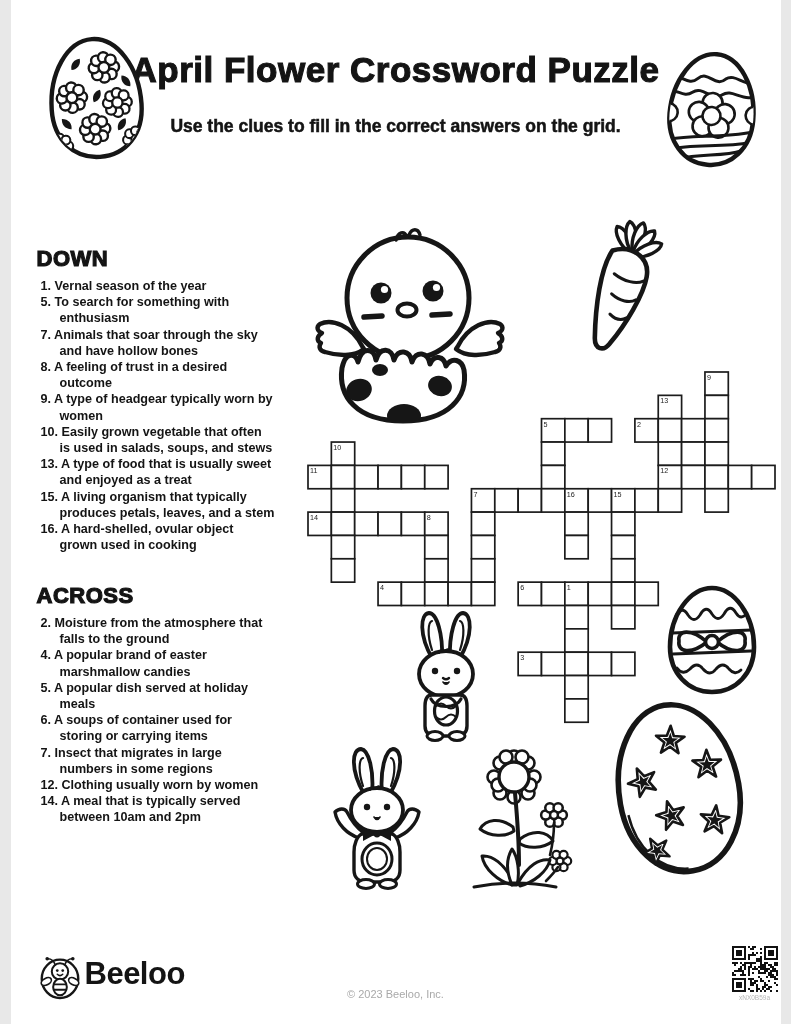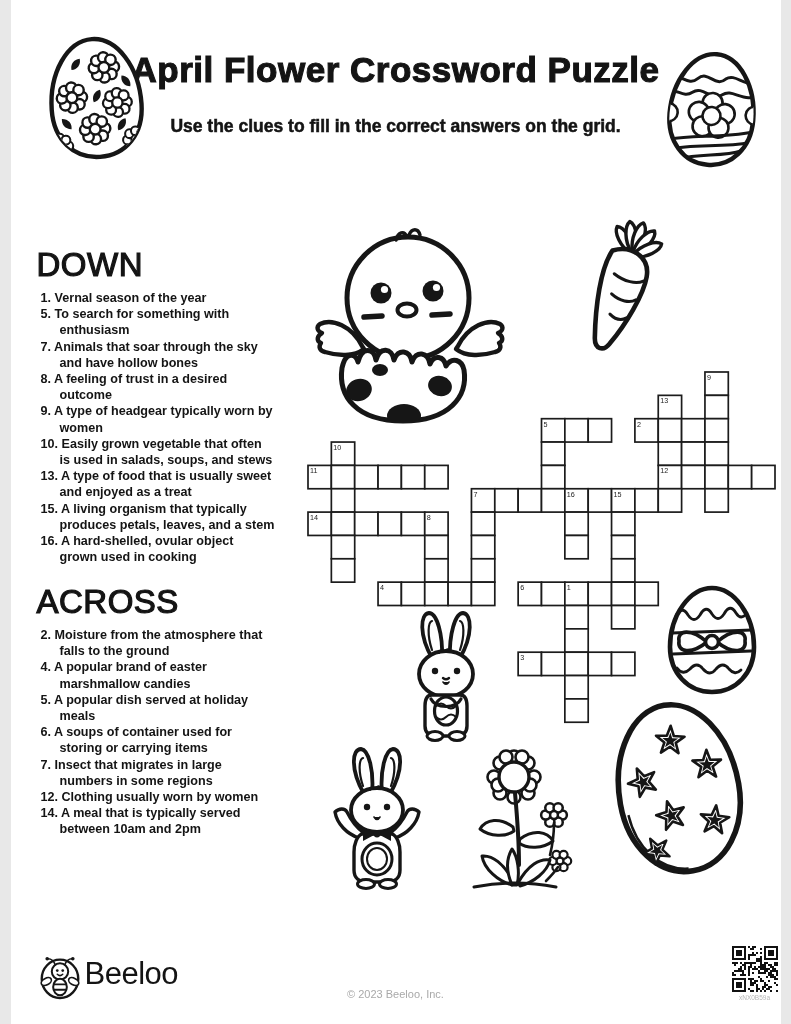--- a/index.html
+++ b/index.html
@@ -6,35 +6,35 @@
   .page{position:relative;width:770px;height:1024px;background:#ffffff;margin:0 auto;
         font-family:"Liberation Sans",sans-serif;color:#141414;overflow:hidden;}
   .abs{position:absolute;}
   
   .title{left:0;right:0;top:50px;text-align:center;font-size:35px;font-weight:800;
          letter-spacing:.5px;-webkit-text-stroke:1.1px #141414;}
   .subtitle{left:0;right:0;top:110px;text-align:center;font-size:17.5px;font-weight:800;margin-top:6px;
             -webkit-text-stroke:.5px #141414;}
   
   .clues{left:26px;width:242px;}
-  .clues h2{margin:0 0 6px 0;font-size:33px;font-weight:400;letter-spacing:.5px;
+  .clues h2{margin:0 0 6px 0;font-size:22px;font-weight:700;letter-spacing:.5px;
             -webkit-text-stroke:1.2px #141414;}
   .clues ul{list-style:none;margin:4px;padding:0;font-size:12.6px;font-weight:700;
             line-height:16.2px;}
   .clues li{padding-left:19px;text-indent:-19px;}
   #down-sec{top:246px;}
   #across-sec{top:583px;}
   
   .grid-wrap{left:296px;top:371px;width:470px;height:353px;}
   .gcell{fill:#ffffff;stroke:#1c1c1c;stroke-width:1.7;}
   .gnum{font-family:"Liberation Sans",sans-serif;font-size:7.2px;fill:#1c1c1c;}
   
   .deco path,.deco circle,.deco ellipse,.deco line{vector-effect:none;}
   
-  .brand{left:74px;top:956px;font-size:31px;font-weight:400;letter-spacing:-.5px;}
+  .brand{left:74px;top:956px;font-size:31px;font-weight:700;letter-spacing:-.5px;}
   .copyright{left:0;right:0;top:988px;text-align:center;font-size:11px;color:#a9a9a9;}
   .qr-code-text{left:719px;top:994px;width:50px;text-align:center;font-size:6.5px;color:#b7b7b7;}
 </style>
 </head>
 <body>
 
 <div class="page">
 
   <svg width="0" height="0" style="position:absolute">
     <defs>

